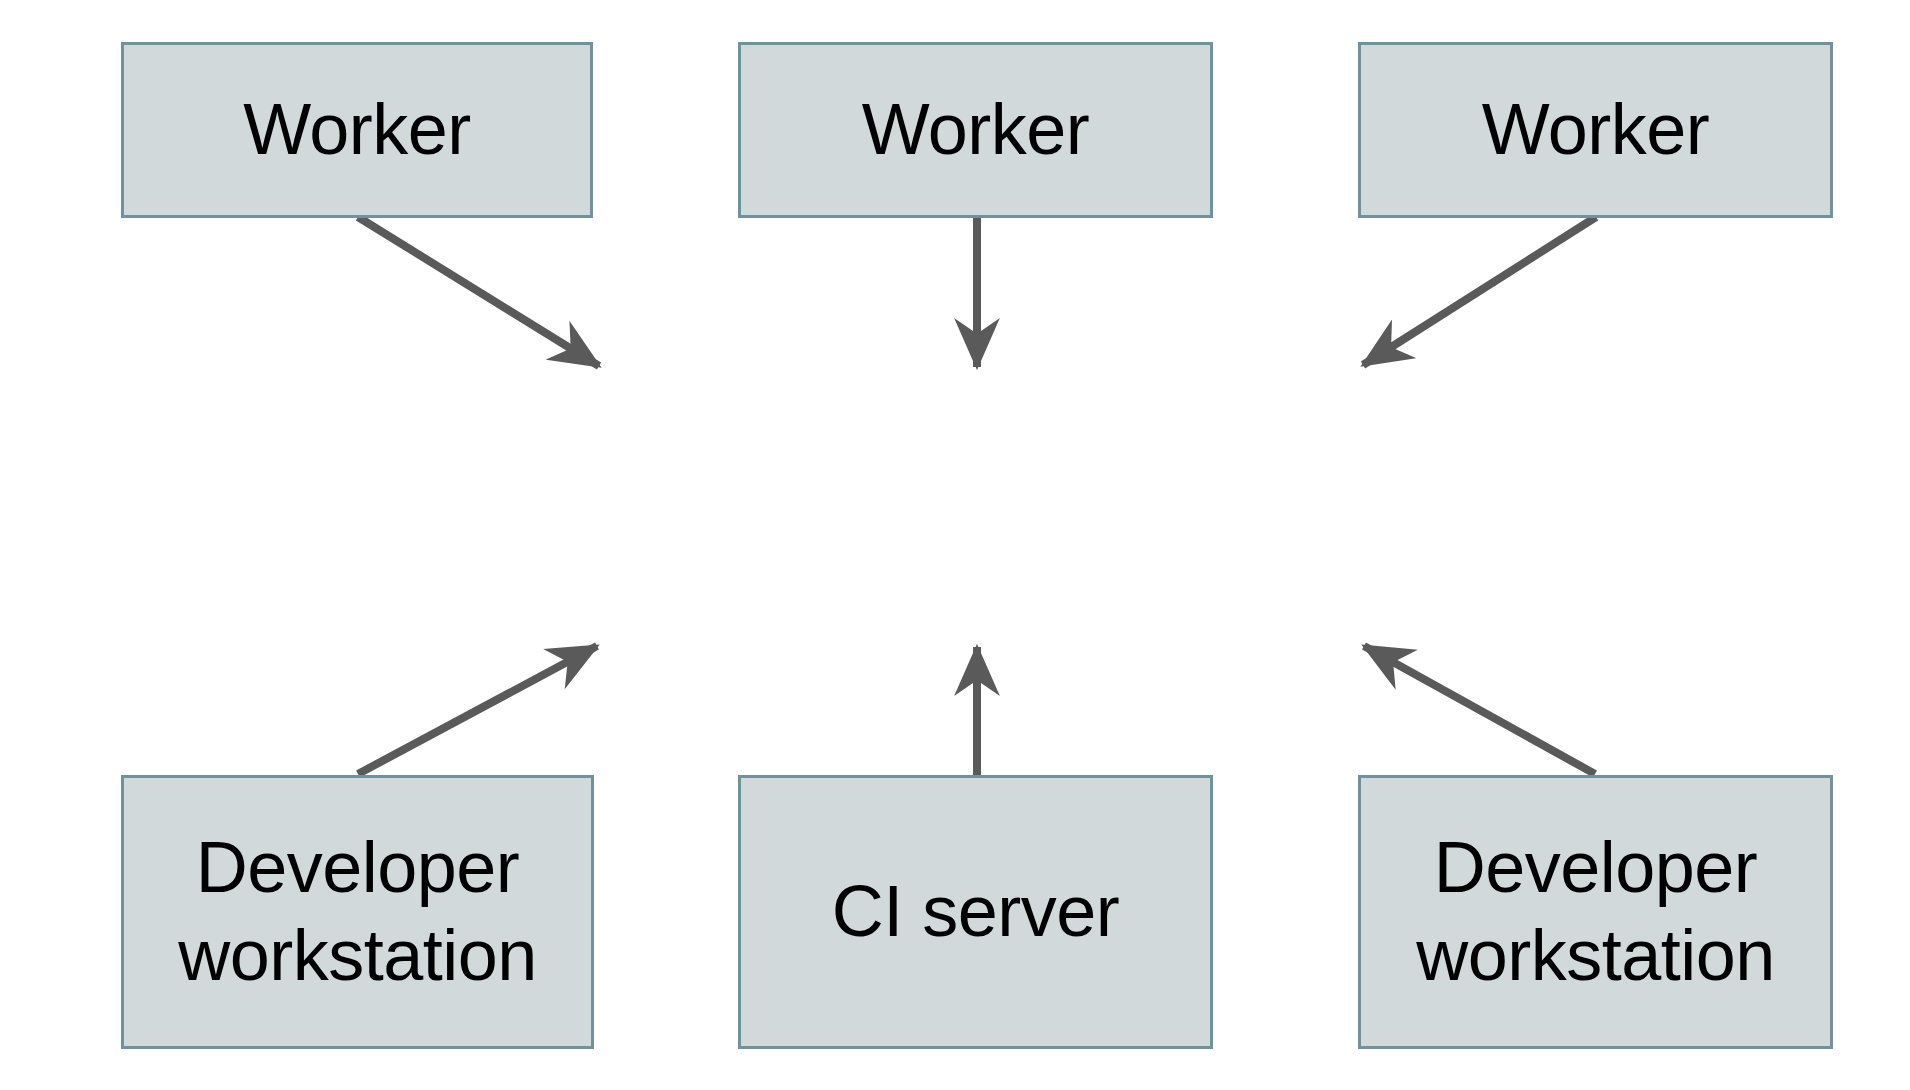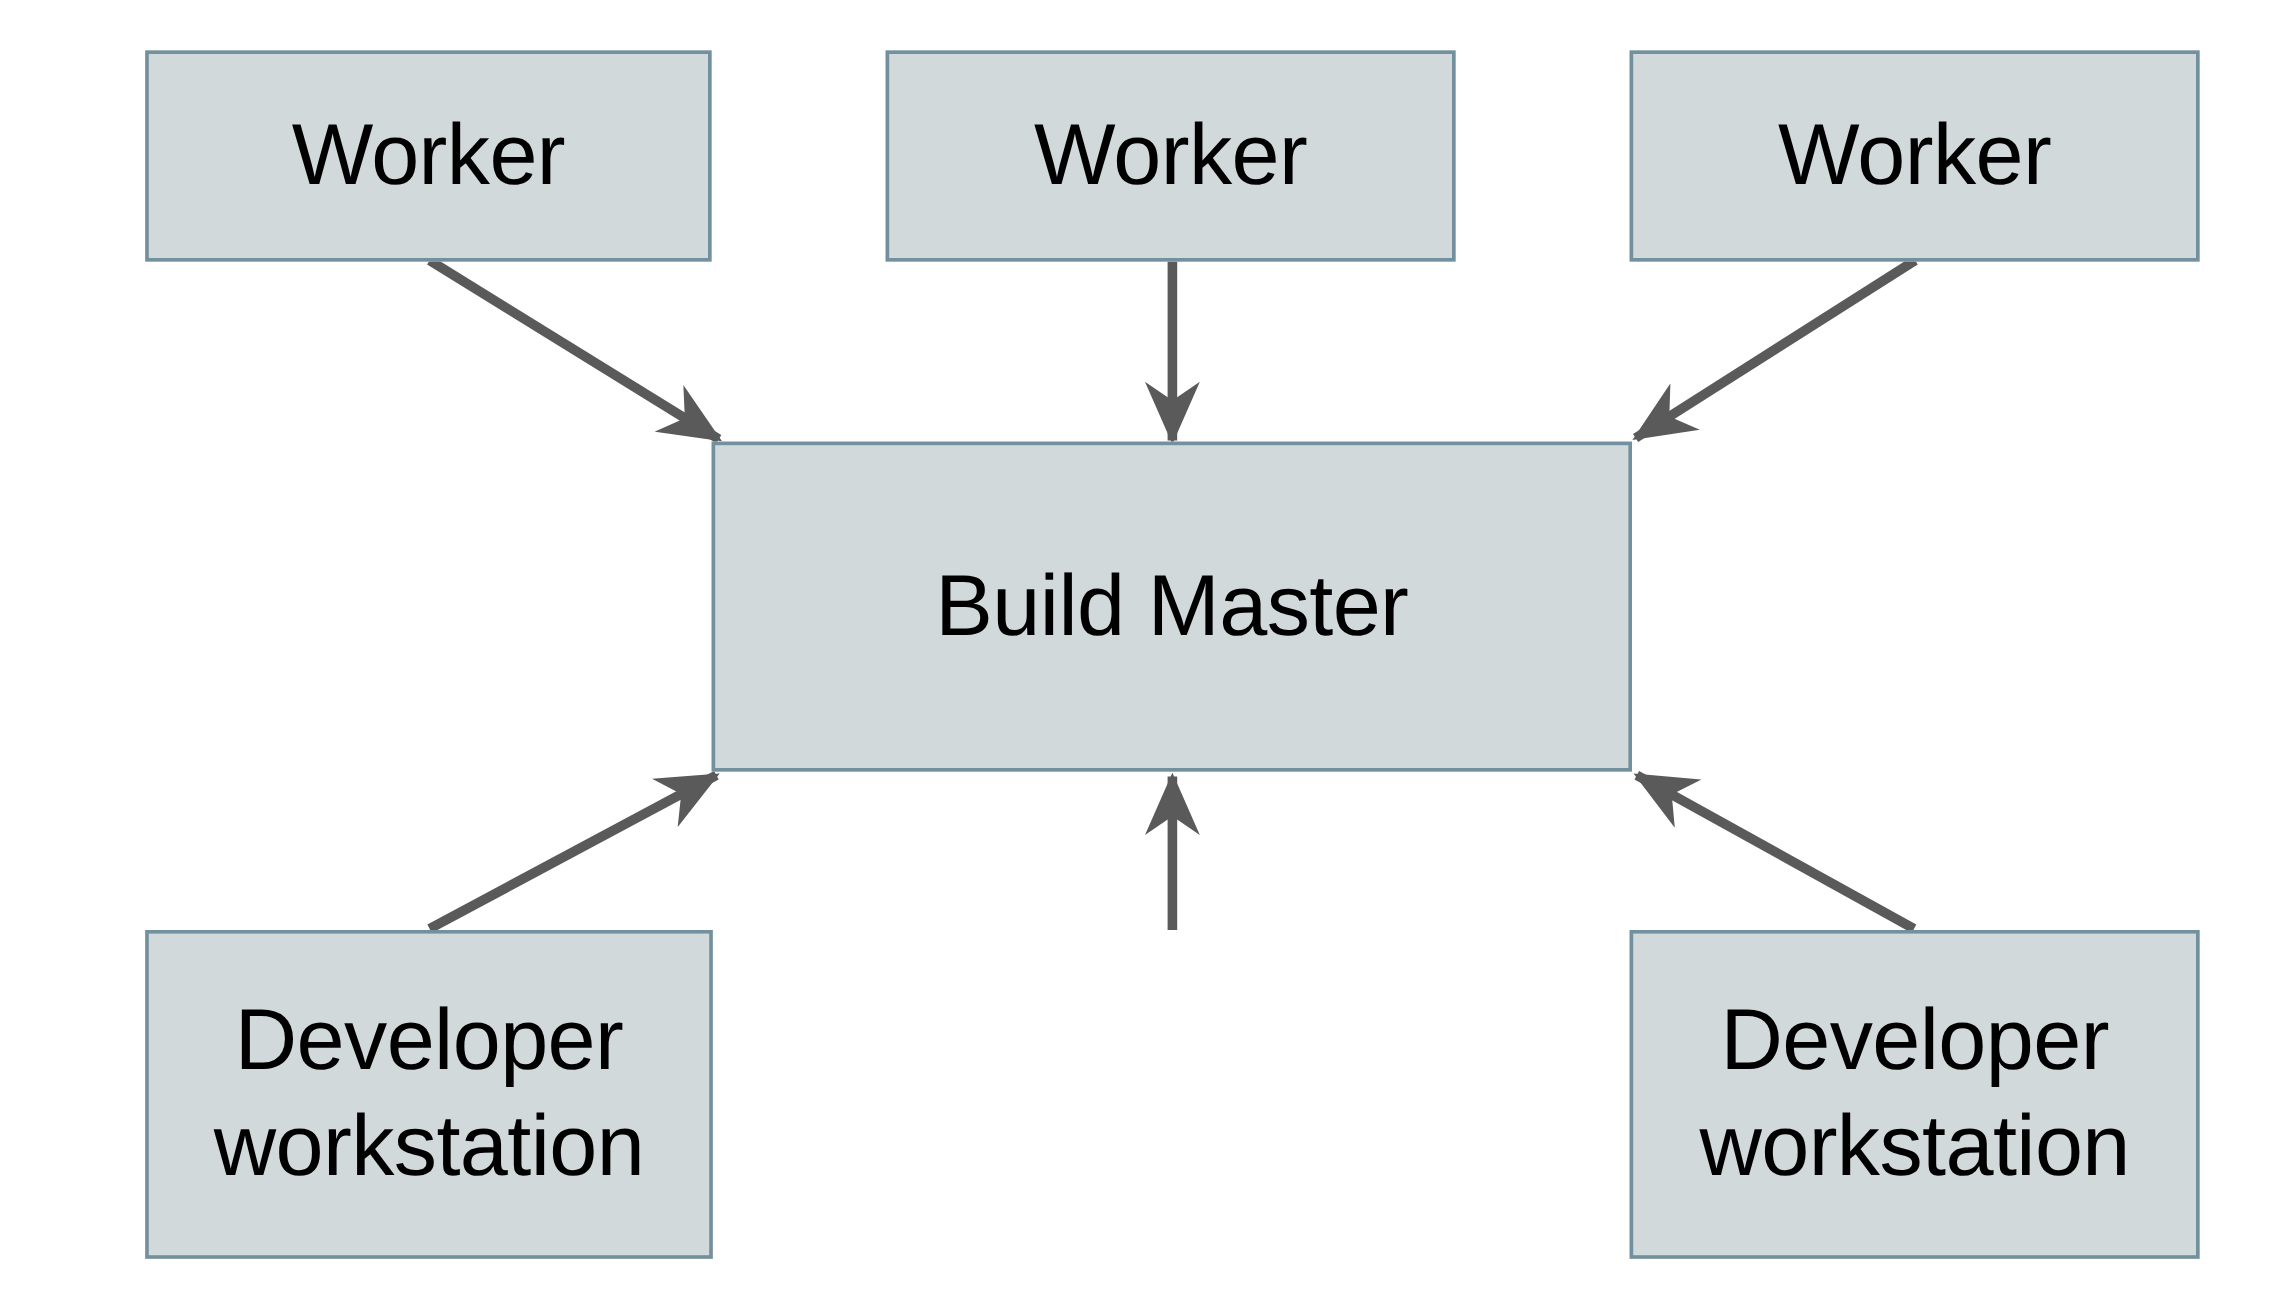--- a/index.html
+++ b/index.html
@@ -78,26 +78,26 @@
   </div>
 
   <div class="node n-worker2">
     <span>Worker</span>
   </div>
 
   <div class="node n-worker3">
     <span>Worker</span>
   </div>
 
-  <div class="node n-build">
-    <span>Build Master</span>
-  </div>
 
   <div class="node n-dev1">
     <span>Developer workstation</span>
   </div>
 
+  <div class="node n-ci">
+    <span>CI server</span>
+  </div>
 
   <div class="node n-dev2">
     <span>Developer workstation</span>
   </div>
 
 </div>
 
 </body></html>

